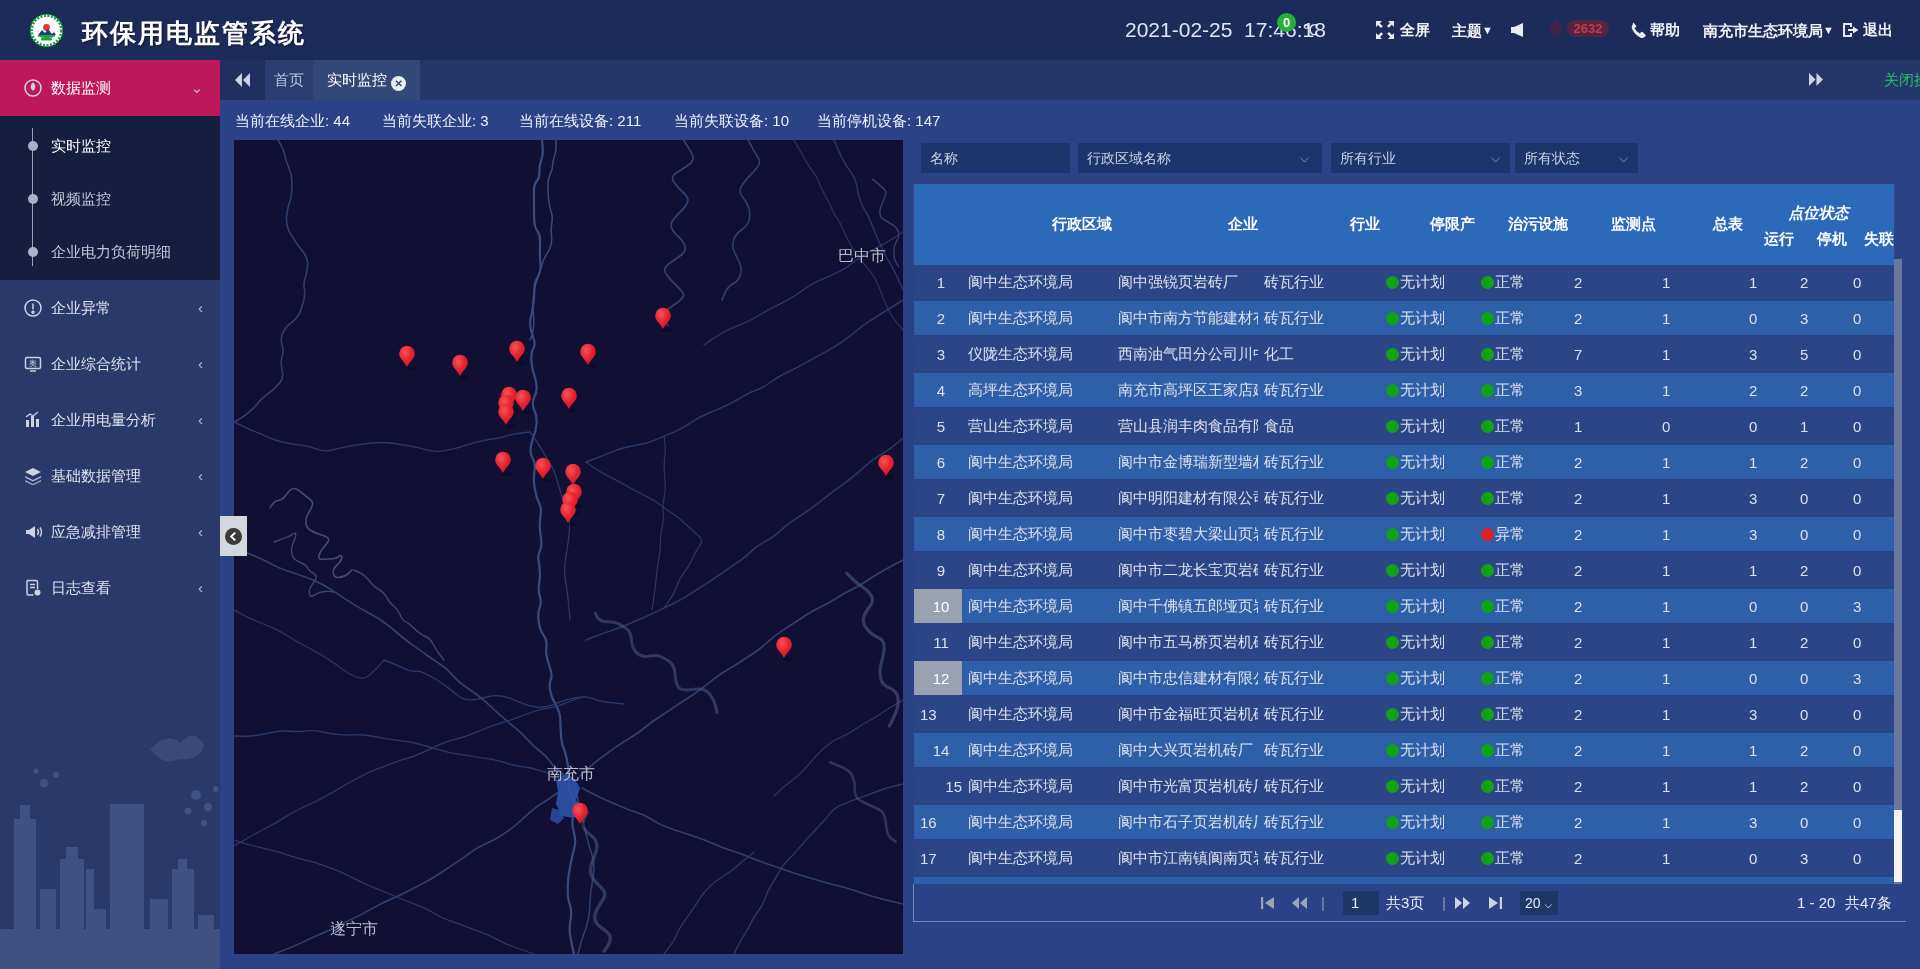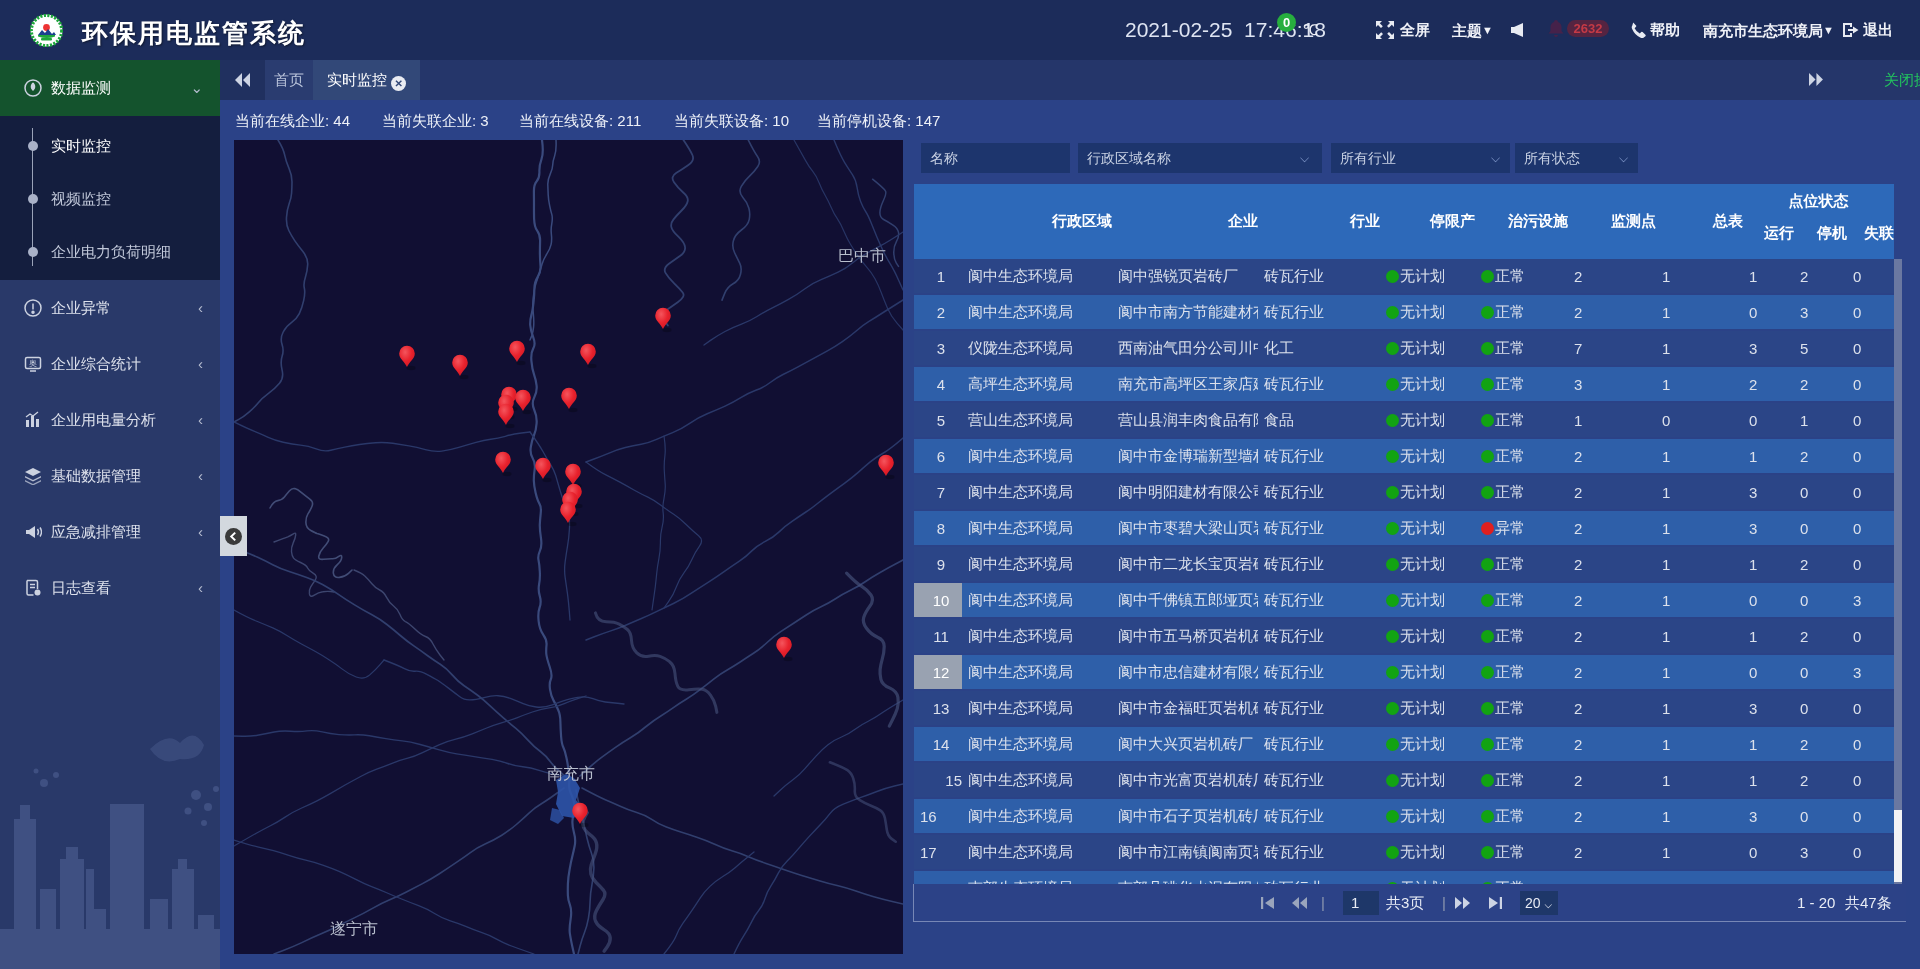--- a/index.html
+++ b/index.html
@@ -84,21 +84,21 @@
   <div class="hitem" style="left:1650px">帮助</div>
   <div class="hitem" style="left:1703px">南充市生态环境局<span style="font-size:11px;vertical-align:2px">▼</span></div>
   <svg class="abs" style="left:1843px;top:22px" width="16" height="16" viewBox="0 0 16 16" fill="#e8ebf2">
     <path d="M0,1 h9 v4 h-2 V3 H2 v10 h5 v-2 h2 v4 H0 z"></path>
     <path d="M10,4.5 L15.5,8 10,11.5 V9 H5 V7 h5 z"></path>
   </svg>
   <div class="hitem" style="left:1863px">退出</div>
 </div>
 
 <div id="sidebar">
-  <div class="menu-item" style="background:#14532d">
+  <div class="menu-item" style="background:#be185d">
     <svg class="micon" viewBox="0 0 18 18" fill="none" stroke="#ccd2e0" stroke-width="1.5">
       <circle cx="9" cy="9" r="8"></circle>
       <path d="M9,4 q3,4 0,7 q-3,-3 0,-7" fill="#ccd2e0"></path>
     </svg>
     <span class="mtxt" style="color:#fff">数据监测</span>
     <span class="chev" style="font-size:15px">⌄</span>
   </div>
   <div id="submenu">
     <div id="subline"></div>
     <div class="subdot" style="top:25px"></div>
@@ -375,21 +375,21 @@
       <thead>
         <tr class="hrow1">
           <th rowspan="2"></th>
           <th class="main" rowspan="2">行政区域</th>
           <th class="main" rowspan="2">企业</th>
           <th class="main" rowspan="2">行业</th>
           <th class="main" rowspan="2">停限产</th>
           <th class="main" rowspan="2">治污设施</th>
           <th class="main" rowspan="2">监测点</th>
           <th class="main" rowspan="2">总表</th>
-          <th colspan="3" style="text-align:center;padding-top:8px;vertical-align:top;height:33px">点位状态</th>
+          <th colspan="3" style="font-style:italic;text-align:center;padding-top:20px;vertical-align:top;height:33px">点位状态</th>
         </tr>
         <tr class="hrow2">
           <th>运行</th>
             <th>停机</th>
             <th>失联</th>
         </tr>
       </thead>
       <tbody>
 <tr class="odd">
             <td style="text-align:center">1</td>
@@ -541,21 +541,21 @@
             <td>砖瓦行业</td>
             <td><span class="dot"></span>无计划</td>
             <td><span class="dot"></span>正常</td>
             <td>2</td>
             <td>1</td>
             <td>0</td>
             <td>0</td>
             <td>3</td>
           </tr>
 <tr class="odd">
-            <td style="text-align:center">13</td>
+            <td style="">13</td>
             <td>阆中生态环境局</td>
             <td>阆中市金福旺页岩机砖</td>
             <td>砖瓦行业</td>
             <td><span class="dot"></span>无计划</td>
             <td><span class="dot"></span>正常</td>
             <td>2</td>
             <td>1</td>
             <td>3</td>
             <td>0</td>
             <td>0</td>

